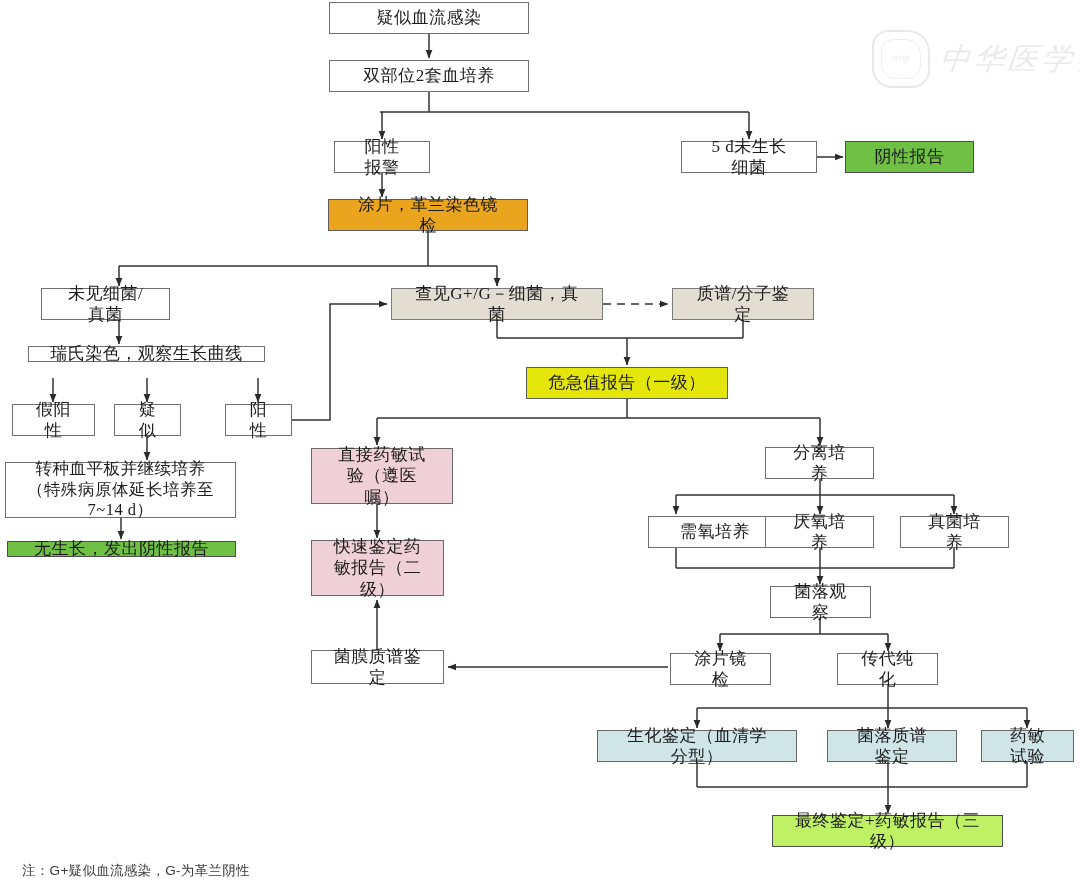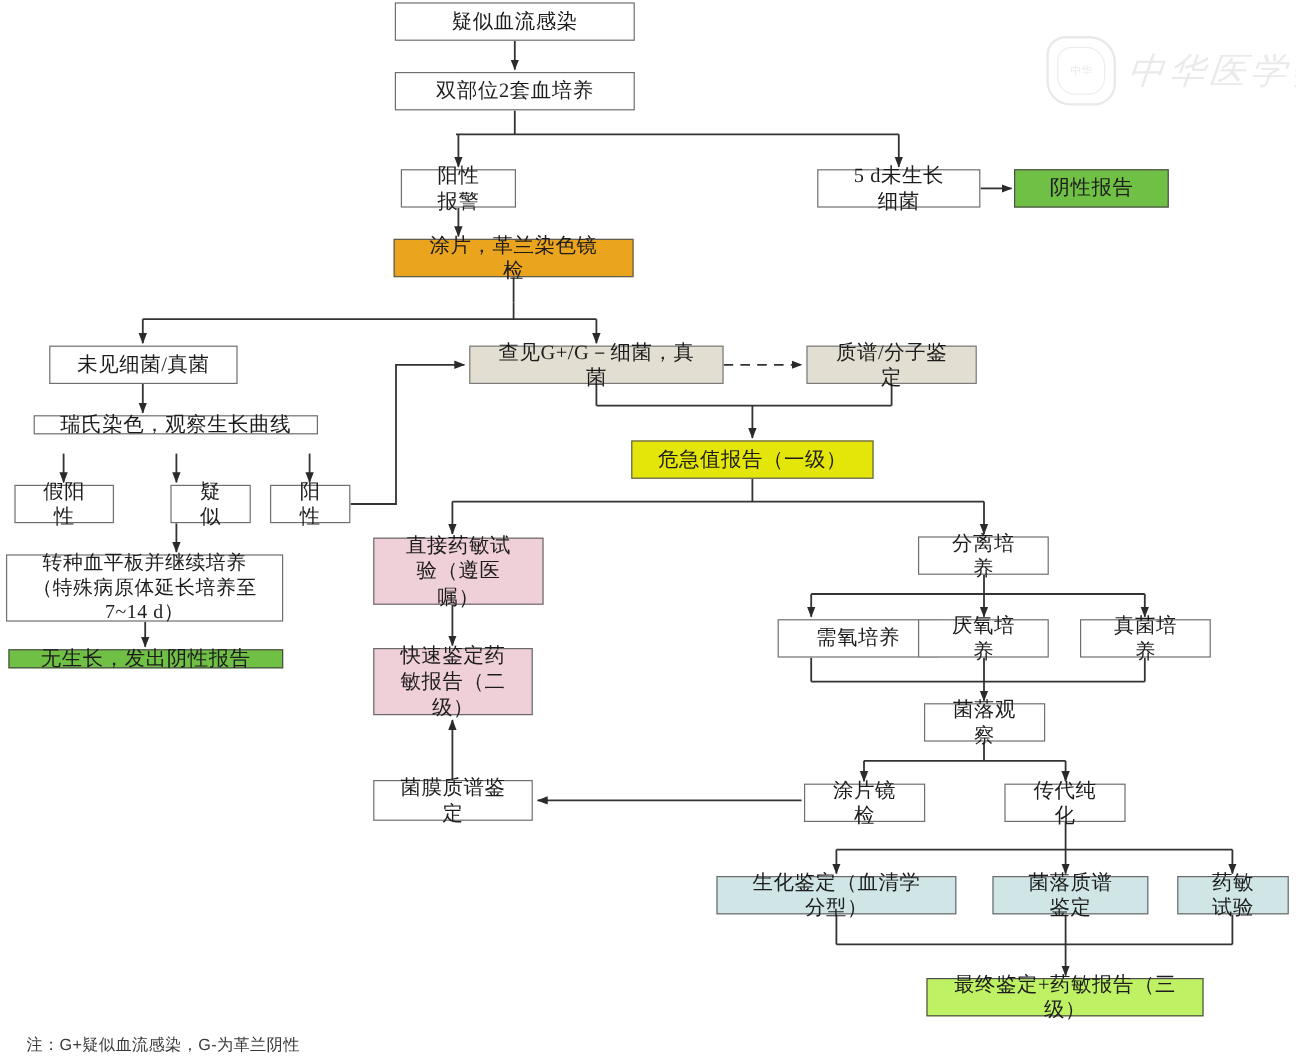--- a/index.html
+++ b/index.html
@@ -159,41 +159,41 @@
     </div>
 
   <div class="node green" style="left:845px;top:141px;width:129px;height:32px;">
       <span class="t">阴性报告</span>
     </div>
 
   <div class="node orange" style="left:328px;top:199px;width:200px;height:32px;">
       <span class="t">涂片，革兰染色镜检</span>
     </div>
 
-  <div class="node" style="left:41px;top:288px;width:157px;height:32px;">
+  <div class="node" style="left:41px;top:288px;width:129px;height:32px;">
       <span class="t">未见细菌/真菌</span>
     </div>
 
   <div class="node beige" style="left:391px;top:288px;width:212px;height:32px;">
       <span class="t">查见G+/G－细菌，真菌</span>
     </div>
 
   <div class="node beige" style="left:672px;top:288px;width:142px;height:32px;">
       <span class="t">质谱/分子鉴定</span>
     </div>
 
   <div class="node" style="left:28px;top:346px;width:237px;height:16px;">
       <span class="t">瑞氏染色，观察生长曲线</span>
     </div>
 
   <div class="node" style="left:12px;top:404px;width:83px;height:32px;">
       <span class="t">假阳性</span>
     </div>
 
-  <div class="node" style="left:114px;top:404px;width:67px;height:32px;margin-left:28px;">
+  <div class="node" style="left:114px;top:404px;width:67px;height:32px;">
       <span class="t">疑似</span>
     </div>
 
   <div class="node" style="left:225px;top:404px;width:67px;height:32px;">
       <span class="t">阳性</span>
     </div>
 
   <div class="node yellow" style="left:526px;top:367px;width:202px;height:32px;">
       <span class="t">危急值报告（一级）</span>
     </div>

